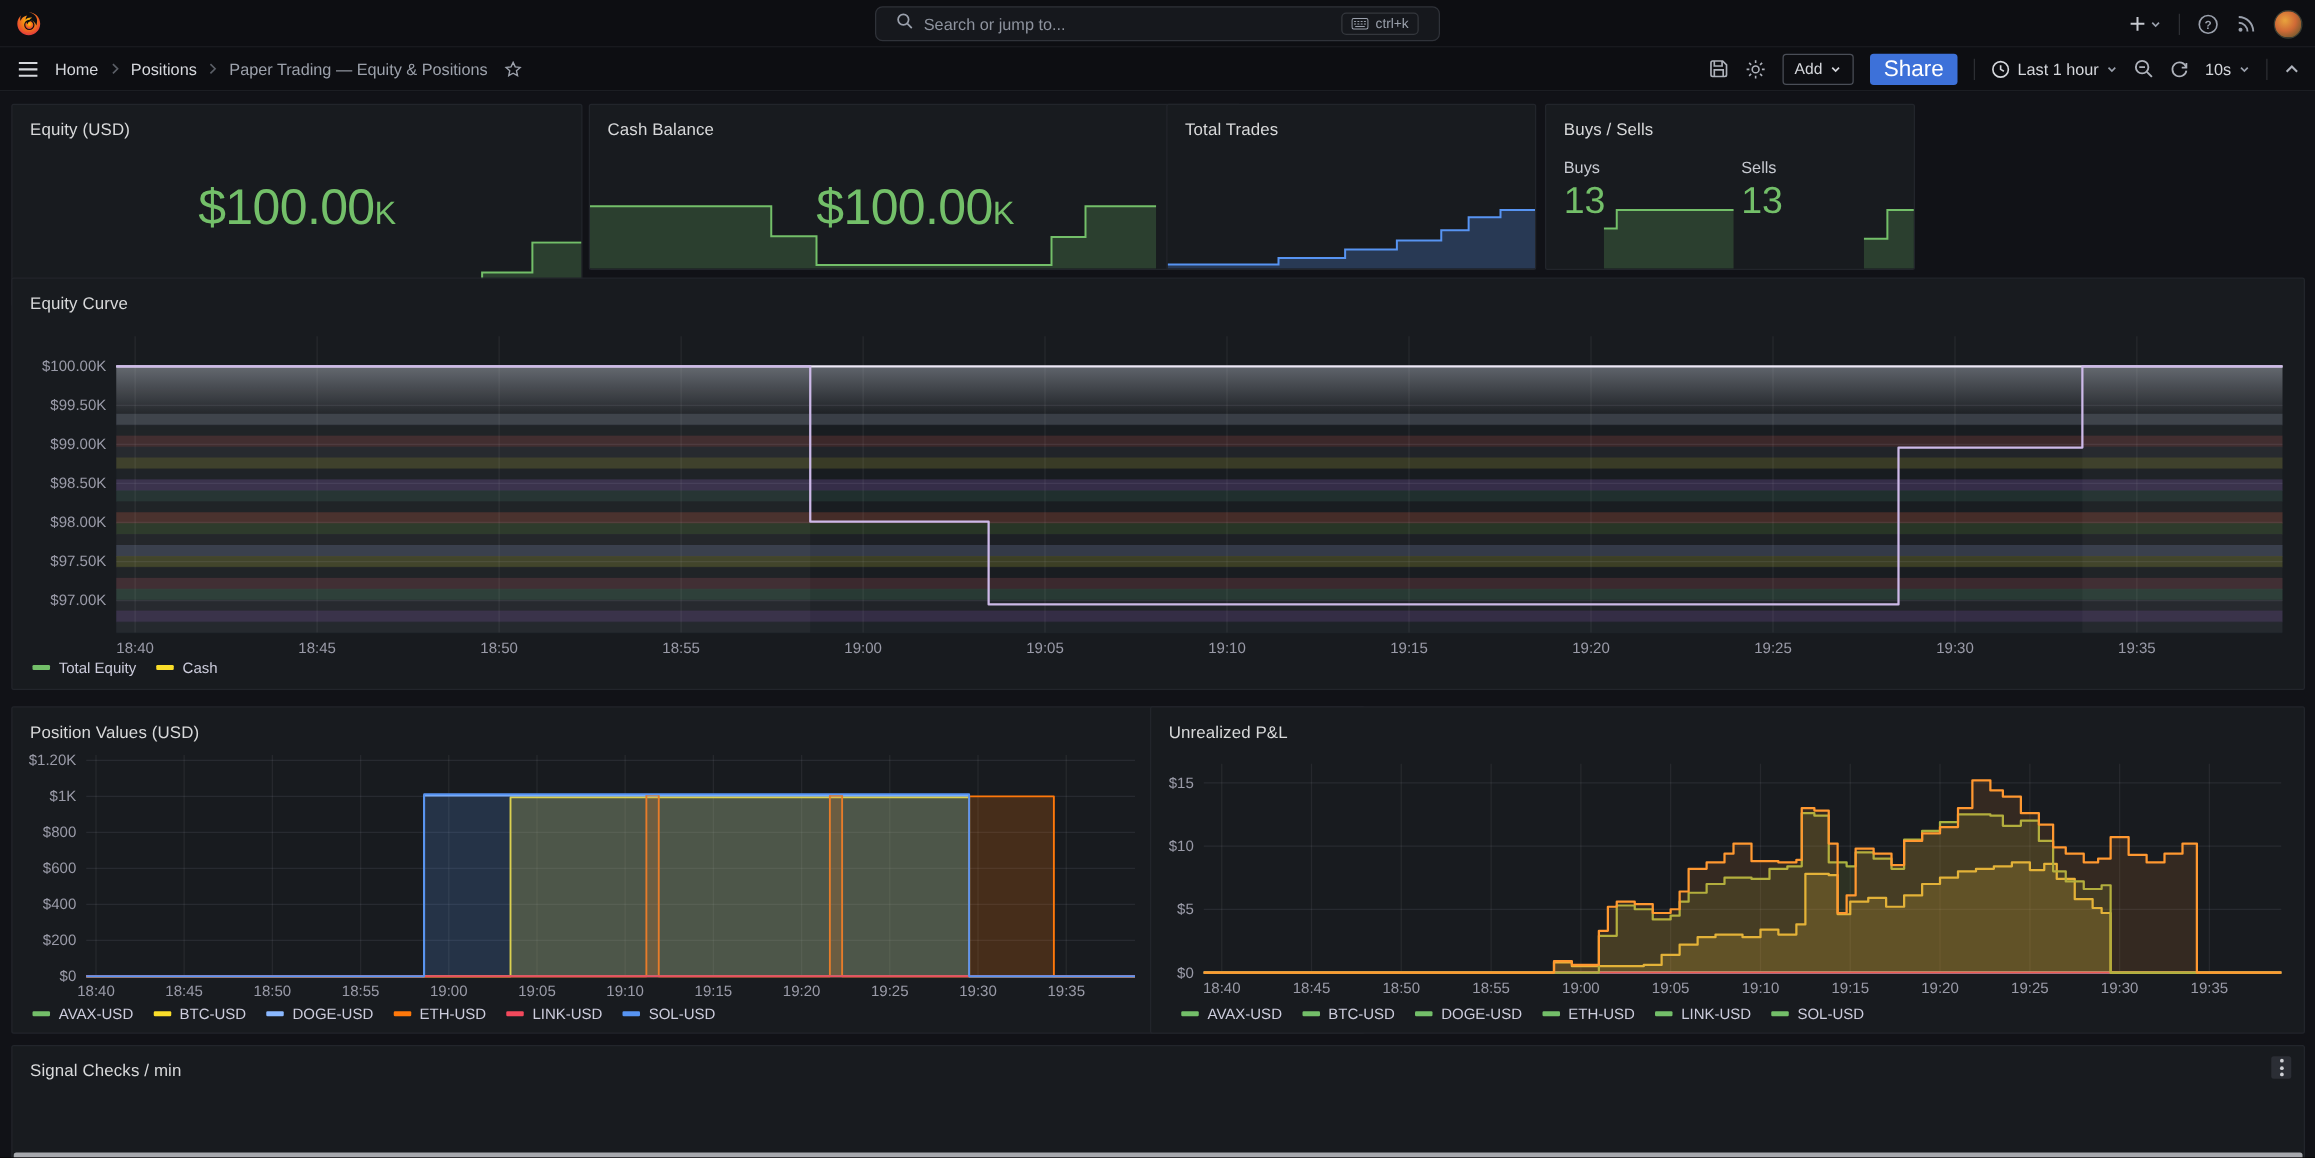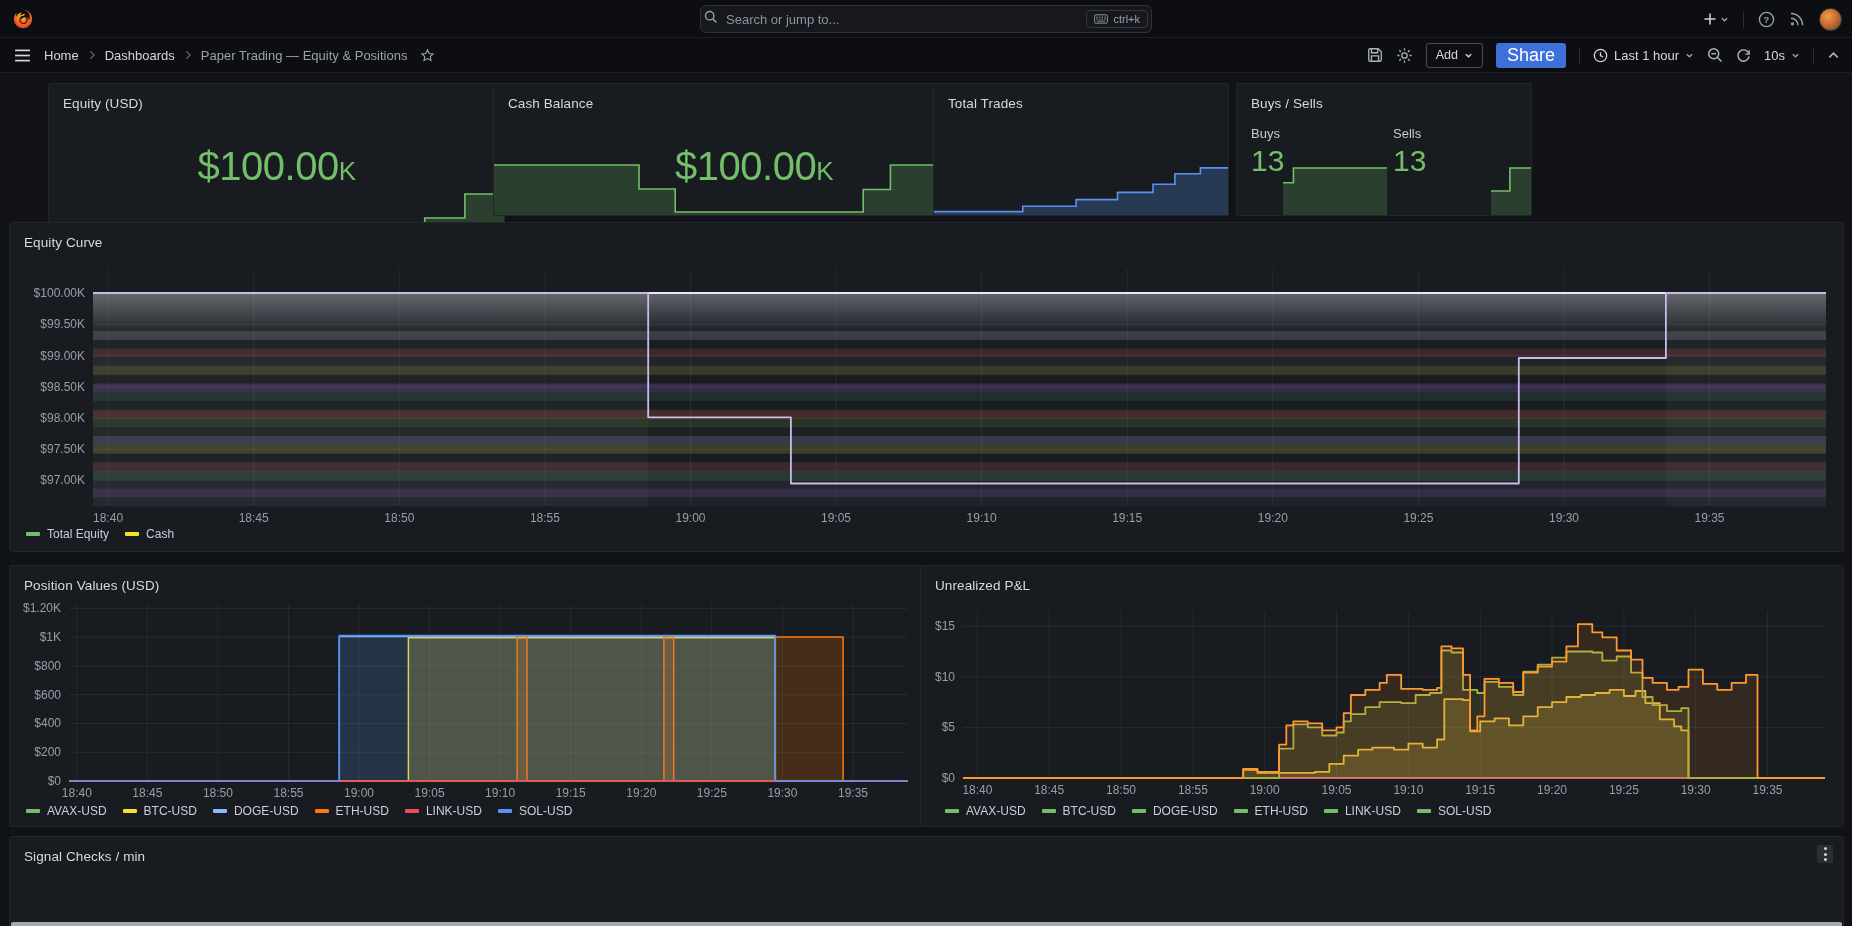--- a/index.html
+++ b/index.html
@@ -3,21 +3,21 @@
 <meta charset="utf-8">
 <style>
   * { box-sizing: border-box; margin: 0; padding: 0; }
   html,body { background:#000; }
   body { font-family: "Liberation Sans", sans-serif; }
   .screen { position:relative; width:1852px; height:926px; background:#111217; overflow:hidden; color:#d8d9da; }
 
   
   .topbar { position:absolute; top:0; left:0; right:0; height:38px; background:#0d0e12; border-bottom:1px solid #1c1e23; display:flex; align-items:center; }
   .logo { position:absolute; left:12px; top:8px; width:22px; height:22px; }
-  .searchbox { position:absolute; left:700px; top:5px; width:452px; height:28px; background:#16181d; border:1px solid #2f3239; border-radius:6px; display:flex; align-items:center; padding:0 3px; }
+  .searchbox { position:absolute; left:700px; top:5px; width:452px; height:28px; background:#16181d; border:1px solid #2f3239; border-radius:6px; display:flex; align-items:center; padding:0 16px; }
   .searchbox .ph { color:#8e939e; font-size:13px; margin-left:8px; flex:1; }
   .kbd-badge { display:flex; align-items:center; gap:5px; border:1px solid #34373d; border-radius:4px; padding:2px 7px; color:#9aa0ac; font-size:11px; }
   .topbar-right { position:absolute; right:10px; top:0; height:38px; display:flex; align-items:center; gap:14px; }
   .vdiv { width:1px; height:17px; background:#2c2e33; }
   .avatar { width:23px; height:23px; border-radius:50%; background:radial-gradient(circle at 38% 35%, #e8a33d 0%, #d06a36 45%, #7a5a2e 80%, #55502c 100%); border:1px solid #3a3d33; }
   .icnbtn { display:flex; align-items:center; gap:3px; cursor:pointer; }
 
   
   .navbar { position:absolute; top:38px; left:0; right:0; height:35px; background:#0d0e12; border-bottom:1px solid #1c1e23; display:flex; align-items:center; padding:0 12px 0 14px; }
   .crumбs, .crumbs { display:flex; align-items:center; gap:9px; }
@@ -124,21 +124,21 @@
           <line x1="1" y1="1.5" x2="17" y2="1.5"></line>
           <line x1="1" y1="7" x2="17" y2="7"></line>
           <line x1="1" y1="12.5" x2="17" y2="12.5"></line>
         </svg>
     </span>
     <div class="crumbs">
       <span class="crumb">Home</span>
       <svg width="8" height="10" viewBox="0 0 8 12" fill="none" stroke="#5a5e66" stroke-width="1.6">
           <polyline points="2,1.5 6.5,6 2,10.5"></polyline>
         </svg>
-      <span class="crumb">Dashboards</span>
+      <span class="crumb">Positions</span>
       <svg width="8" height="10" viewBox="0 0 8 12" fill="none" stroke="#5a5e66" stroke-width="1.6">
           <polyline points="2,1.5 6.5,6 2,10.5"></polyline>
         </svg>
       <span class="crumb current">Paper Trading — Equity &amp; Positions</span>
       <span class="icnbtn" style="margin-left:4px;">
         <svg width="15" height="15" viewBox="0 0 24 24" fill="none" stroke="#9da2ac" stroke-width="1.8">
             <path d="M12 3l2.7 5.8 6.3.7-4.7 4.3 1.3 6.2L12 16.9 6.4 20l1.3-6.2L3 9.5l6.3-.7z"></path>
           </svg>
       </span>
     </div>
@@ -197,30 +197,30 @@
       <span class="icnbtn">
         <svg width="13" height="13" viewBox="0 0 14 14" fill="none" stroke="#aeb2bb" stroke-width="1.8">
             <polyline points="2.5,9 7,4.5 11.5,9"></polyline>
           </svg>
       </span>
     </div>
   </nav>
 
   <main class="dash">
 
-    <section class="panel" style="left:9px; top:10px; width:457px; height:162px;margin-left:39px;">
+    <section class="panel" style="left:9px; top:10px; width:457px; height:162px;">
       <div class="ptitle">Equity (USD)</div>
       <svg class="spark" width="457" height="51">
           <path d="M0.0,50.0H375.7V25.0H415.9V1.0H457.0V51H0.0Z" fill="#73BF69" fill-opacity="0.22" stroke="none"></path>
           <path d="M0.0,50.0H375.7V25.0H415.9V1.0H457.0" fill="none" stroke="#73BF69" stroke-width="1.6"></path>
         </svg>
       <div class="stat-big"><span>$100.00</span><span class="suffix">K</span></div>
     </section>
 
-    <section class="panel" style="left:493px; top:10px; width:522px; height:133px;">
+    <section class="panel" style="left:471px; top:10px; width:522px; height:133px;">
       <div class="ptitle">Cash Balance</div>
       <svg class="spark" width="453" height="51">
           <path d="M0.0,1.0H145.0V25.0H181.2V48.0H369.2V25.5H396.4V1.0H453.0V51H0.0Z" fill="#73BF69" fill-opacity="0.22" stroke="none"></path>
           <path d="M0.0,1.0H145.0V25.0H181.2V48.0H369.2V25.5H396.4V1.0H453.0" fill="none" stroke="#73BF69" stroke-width="1.6"></path>
         </svg>
       <div class="stat-big"><span>$100.00</span><span class="suffix">K</span></div>
     </section>
 
     <section class="panel" style="left:933px; top:10px; width:296px; height:133px;">
       <div class="ptitle">Total Trades</div>

